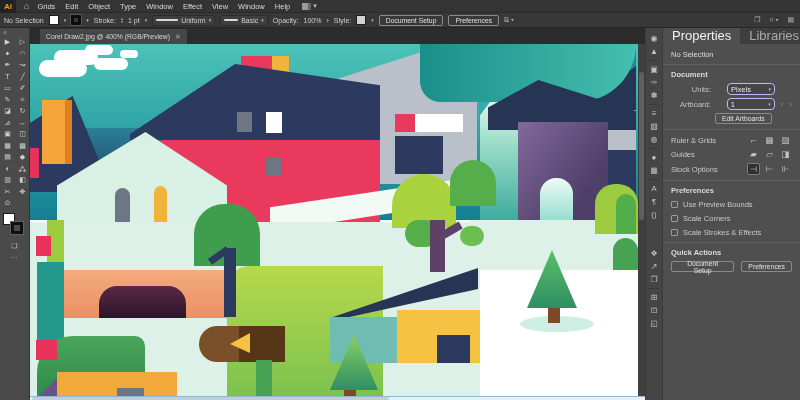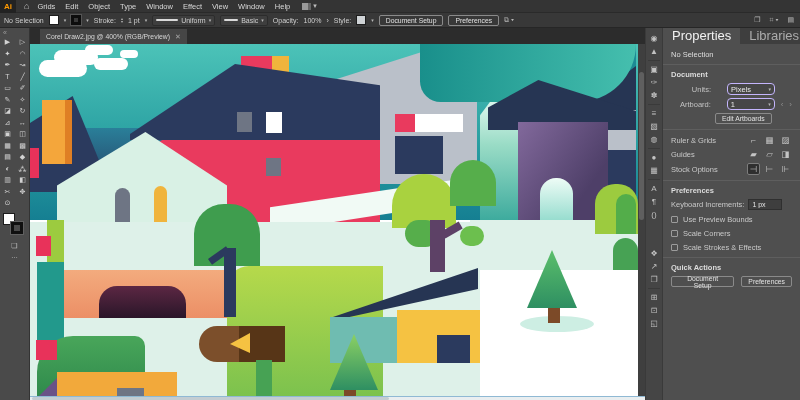--- a/index.html
+++ b/index.html
@@ -369,24 +369,20 @@
           <span class="pic">◨</span>
         </div>
         <div class="irow">
           <span class="lbl">Stock Options</span>
           <span class="pic on">⊣</span>
           <span class="pic">⊢</span>
           <span class="pic">⊩</span>
         </div>
         <hr class="hdiv">
         <div class="sect">Preferences</div>
-        <div class="prow">
-          <span>Keyboard Increments:</span>
-          <input class="kinput" value="1 px" style="">
-        </div>
         <div class="cbrow">
           <span class="cb"></span>
           <span>Use Preview Bounds</span>
         </div>
         <div class="cbrow">
           <span class="cb"></span>
           <span>Scale Corners</span>
         </div>
         <div class="cbrow">
           <span class="cb"></span>

